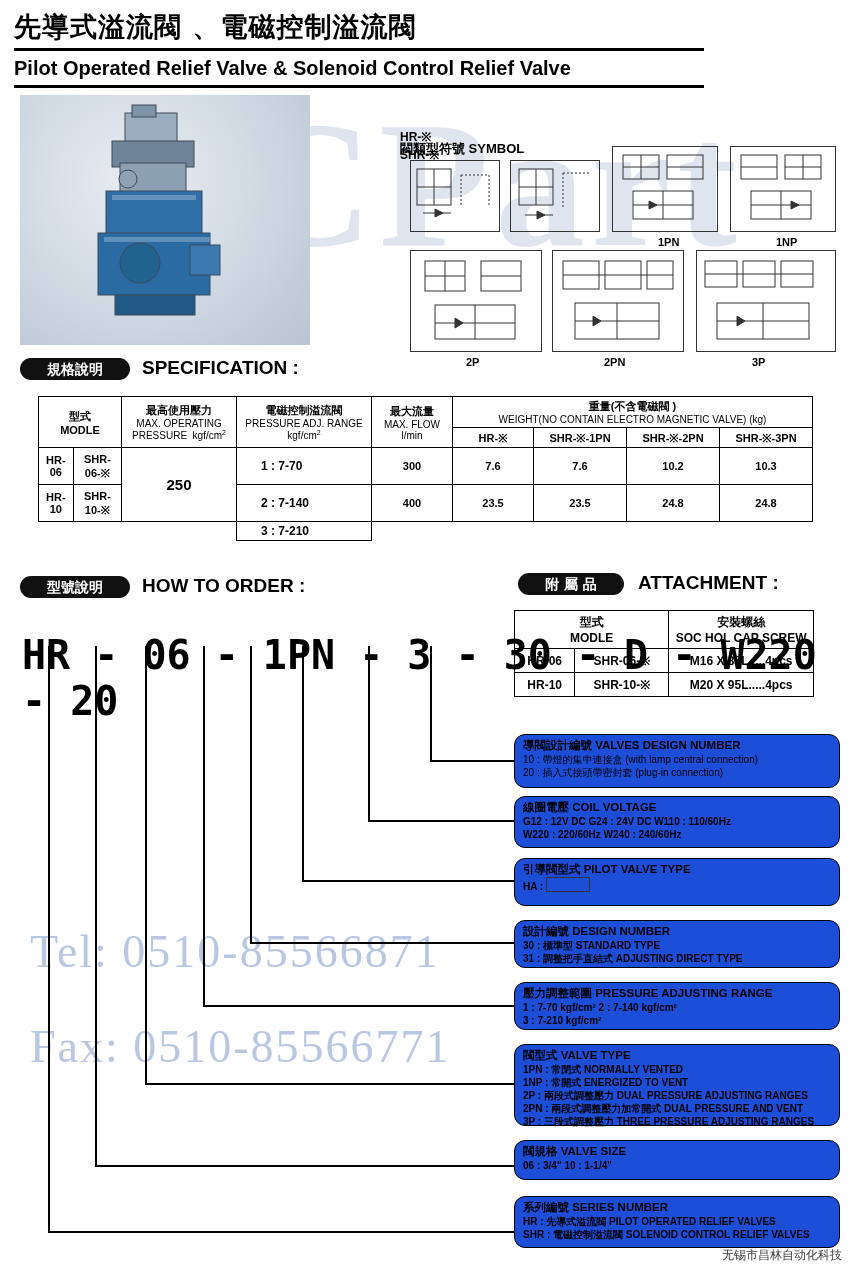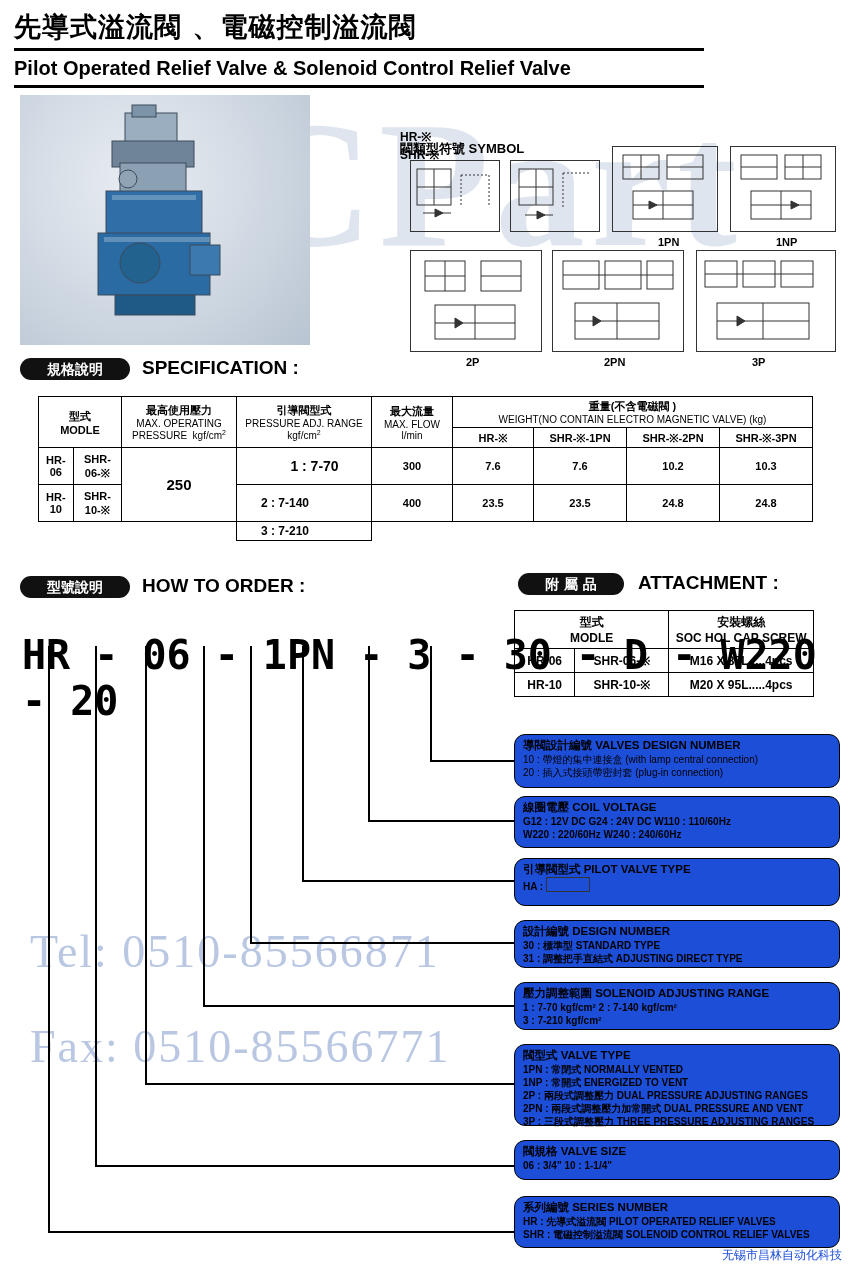--- a/index.html
+++ b/index.html
@@ -102,21 +102,21 @@
     position:absolute;left:514px;width:326px;
     border:1px solid #000;border-radius:11px;
     padding:4px 8px;box-sizing:border-box;background:#1d4ed8;
     font-size:10px;line-height:13px;
   }
   .note .nh{font-size:11.5px;font-weight:bold;margin-bottom:1px;}
   .note b{font-weight:bold;}
   .sup{font-size:7px;vertical-align:super;}
 
   .footer{
-    position:absolute;right:8px;bottom:4px;font-size:12px;color:#1d4ed8;
+    position:absolute;right:8px;bottom:4px;font-size:12px;color:#404040;
     font-family:"DejaVu Sans",sans-serif;
   }
   .vsym{display:inline-block;width:42px;height:13px;border:1px solid #333;vertical-align:-2px;}
 </style>
 </head>
 <body>
 
 <div class="page">
 
   <div class="hdr-cn">先導式溢流閥 、電磁控制溢流閥</div>
@@ -257,21 +257,21 @@
       <td colspan="2" rowspan="2" style="width:128px">
         <div>型式</div>
         <div>MODLE</div>
       </td>
       <td rowspan="2" style="width:108px">
         <div>最高使用壓力</div>
         <div class="lt">MAX. OPERATING</div>
         <div class="lt">PRESSURE&nbsp;&nbsp;kgf/cm<span class="sup">2</span></div>
       </td>
       <td rowspan="2" style="width:128px">
-        <div>引導閥型式</div>
+        <div>電磁控制溢流閥</div>
         <div class="lt">PRESSURE ADJ. RANGE</div>
         <div class="lt">kgf/cm<span class="sup">2</span></div>
       </td>
       <td rowspan="2" style="width:74px">
         <div>最大流量</div>
         <div class="lt">MAX. FLOW</div>
         <div class="lt">l/min</div>
       </td>
       <td colspan="4">
         <div>重量(不含電磁閥 )</div>
@@ -281,21 +281,21 @@
     <tr>
       <td style="width:74px">HR-※</td>
       <td style="width:86px">SHR-※-1PN</td>
       <td style="width:86px">SHR-※-2PN</td>
       <td style="width:86px">SHR-※-3PN</td>
     </tr>
     <tr>
       <td style="height:32px">HR-06</td>
       <td>SHR-06-※</td>
       <td rowspan="2" style="font-size:15px">250</td>
-      <td style="text-align:center;padding-left:24px;font-size:14px">1 : 7-70</td>
+      <td style="text-align:left;padding-left:24px;font-size:12px">1 : 7-70</td>
       <td>300</td>
       <td>7.6</td>
       <td>7.6</td>
       <td>10.2</td>
       <td>10.3</td>
     </tr>
     <tr>
       <td style="height:32px">HR-10</td>
       <td>SHR-10-※</td>
       <td style="text-align:left;padding-left:24px;font-size:12px">2 : 7-140</td>
@@ -388,21 +388,21 @@
     </div>
   </div>
 
   <div class="note" style="top:920px;height:48px;">
     <div class="nh">設計編號  DESIGN NUMBER</div>
     <div style="font-weight:bold">30 : 標準型  STANDARD TYPE</div>
     <div style="font-weight:bold">31 : 調整把手直結式  ADJUSTING DIRECT TYPE</div>
   </div>
 
   <div class="note" style="top:982px;height:48px;">
-    <div class="nh">壓力調整範圍 SOLENOID ADJUSTING RANGE</div>
+    <div class="nh">壓力調整範圍 PRESSURE ADJUSTING RANGE</div>
     <div style="font-weight:bold">1 : 7-70 kgf/cm²          2 : 7-140 kgf/cm²</div>
     <div style="font-weight:bold">3 : 7-210 kgf/cm²</div>
   </div>
 
   <div class="note" style="top:1044px;height:82px;">
     <div class="nh">閥型式  VALVE TYPE</div>
     <div style="font-weight:bold">1PN : 常閉式  NORMALLY VENTED</div>
     <div style="font-weight:bold">1NP : 常開式  ENERGIZED TO VENT</div>
     <div style="font-weight:bold">2P : 兩段式調整壓力  DUAL PRESSURE ADJUSTING RANGES</div>
     <div style="font-weight:bold">2PN : 兩段式調整壓力加常開式  DUAL PRESSURE AND VENT</div>

